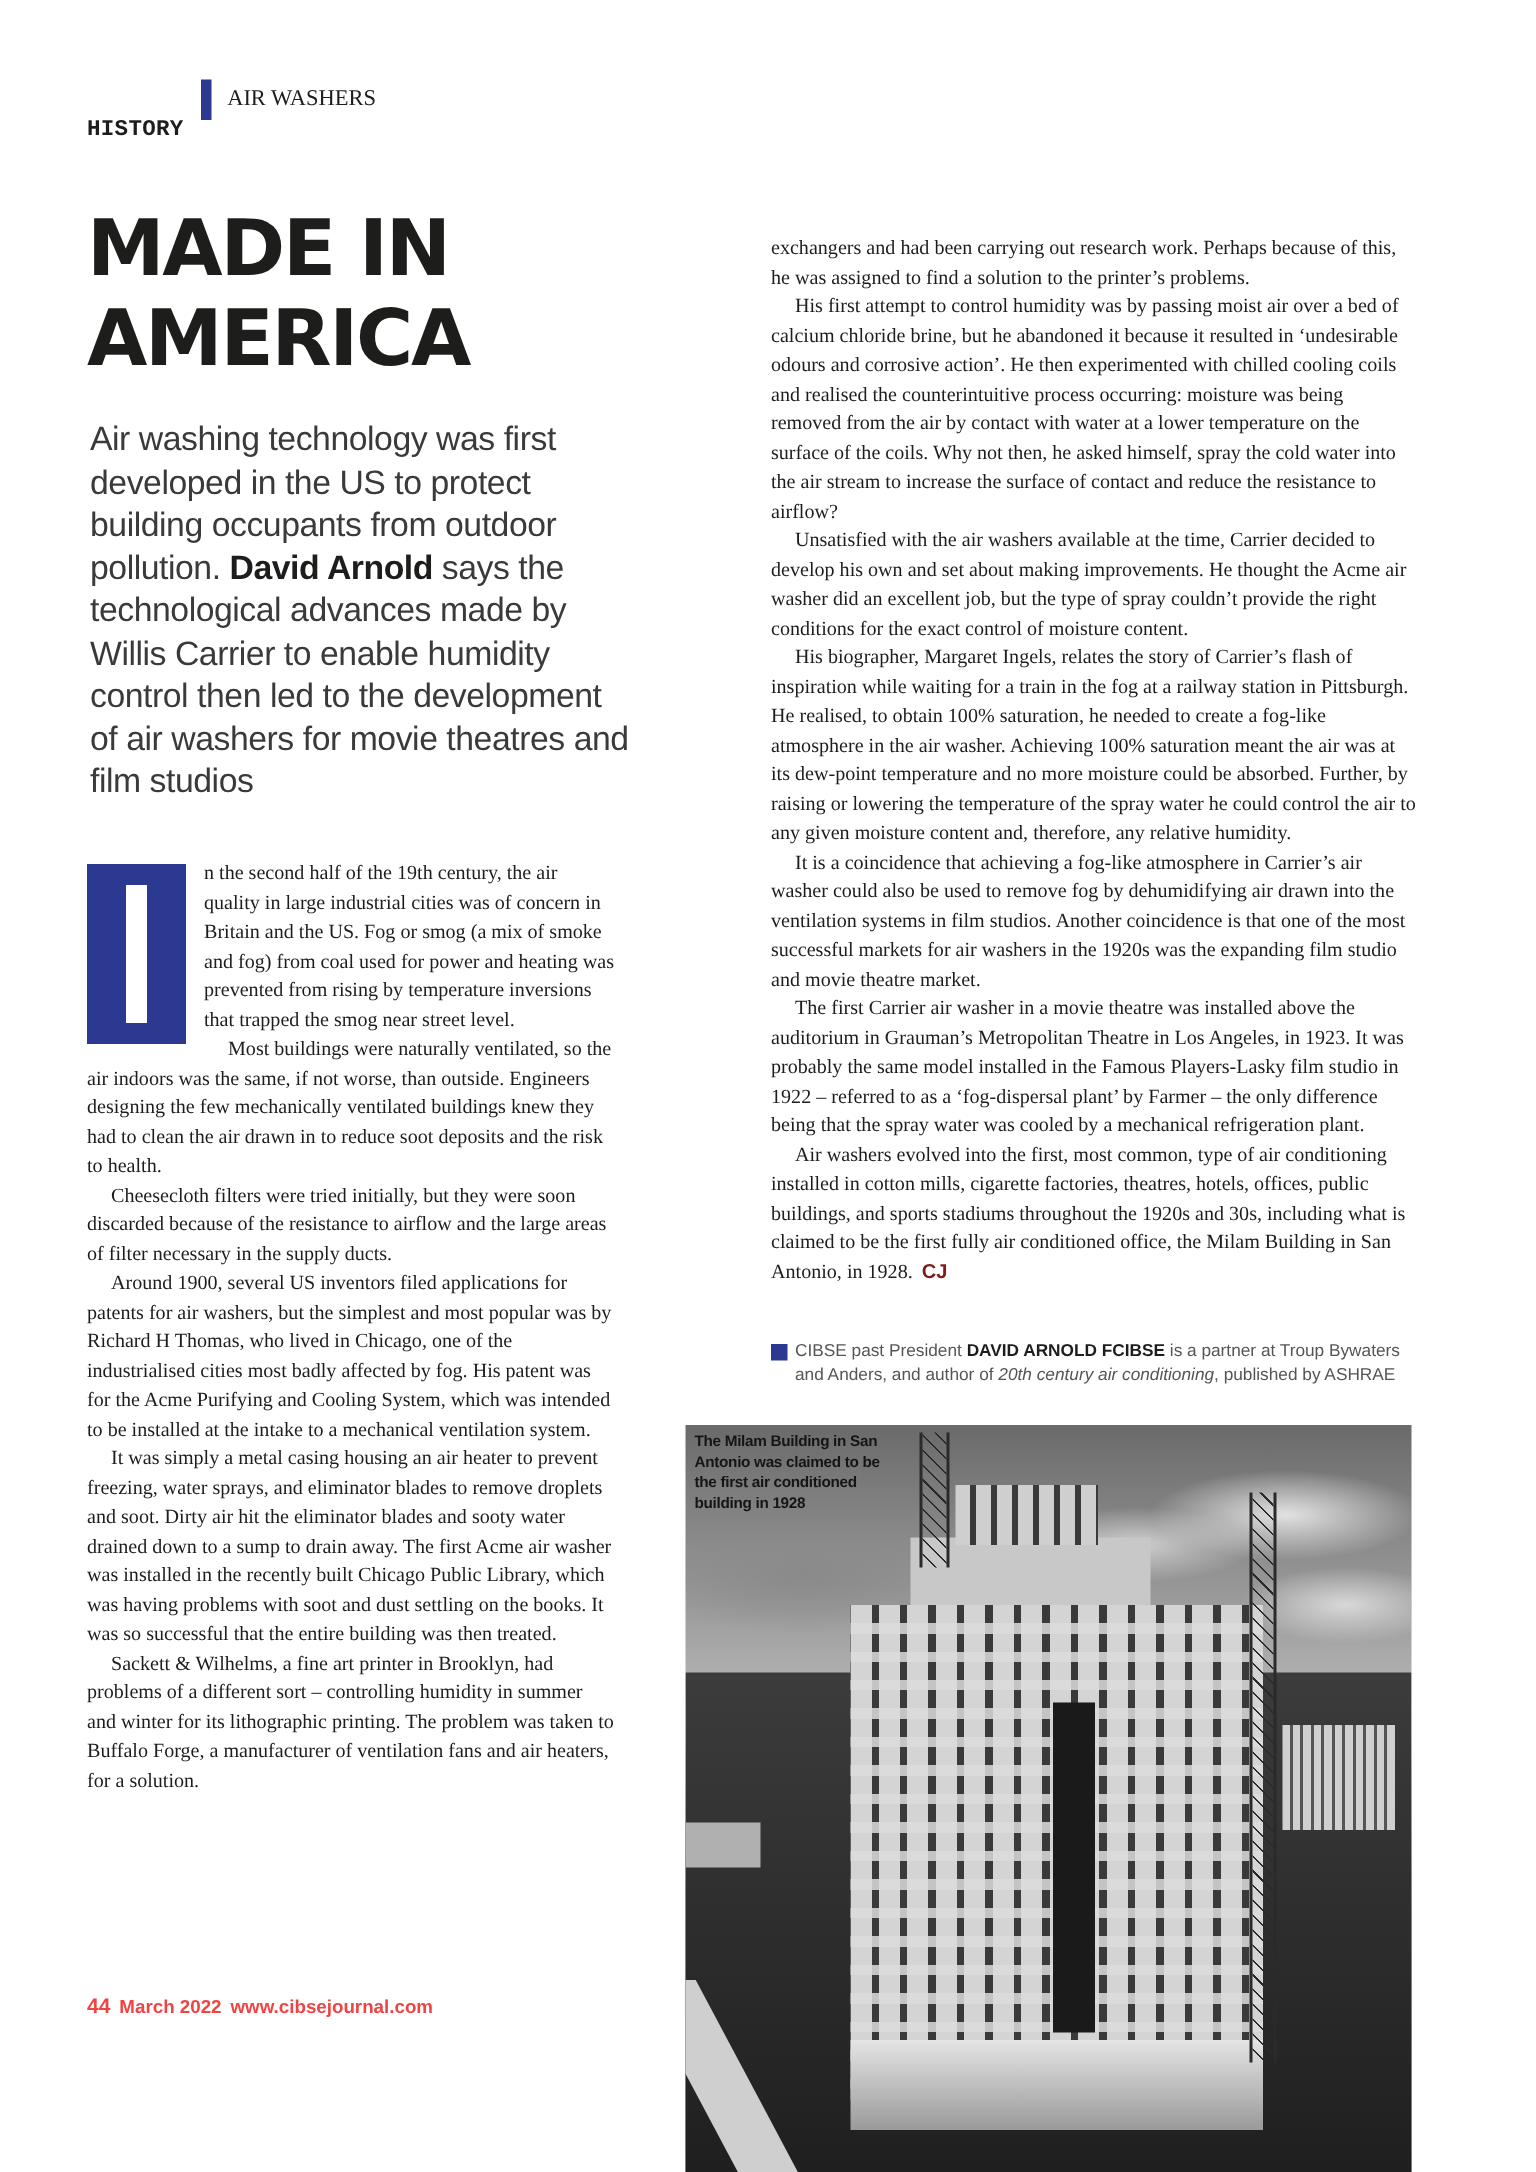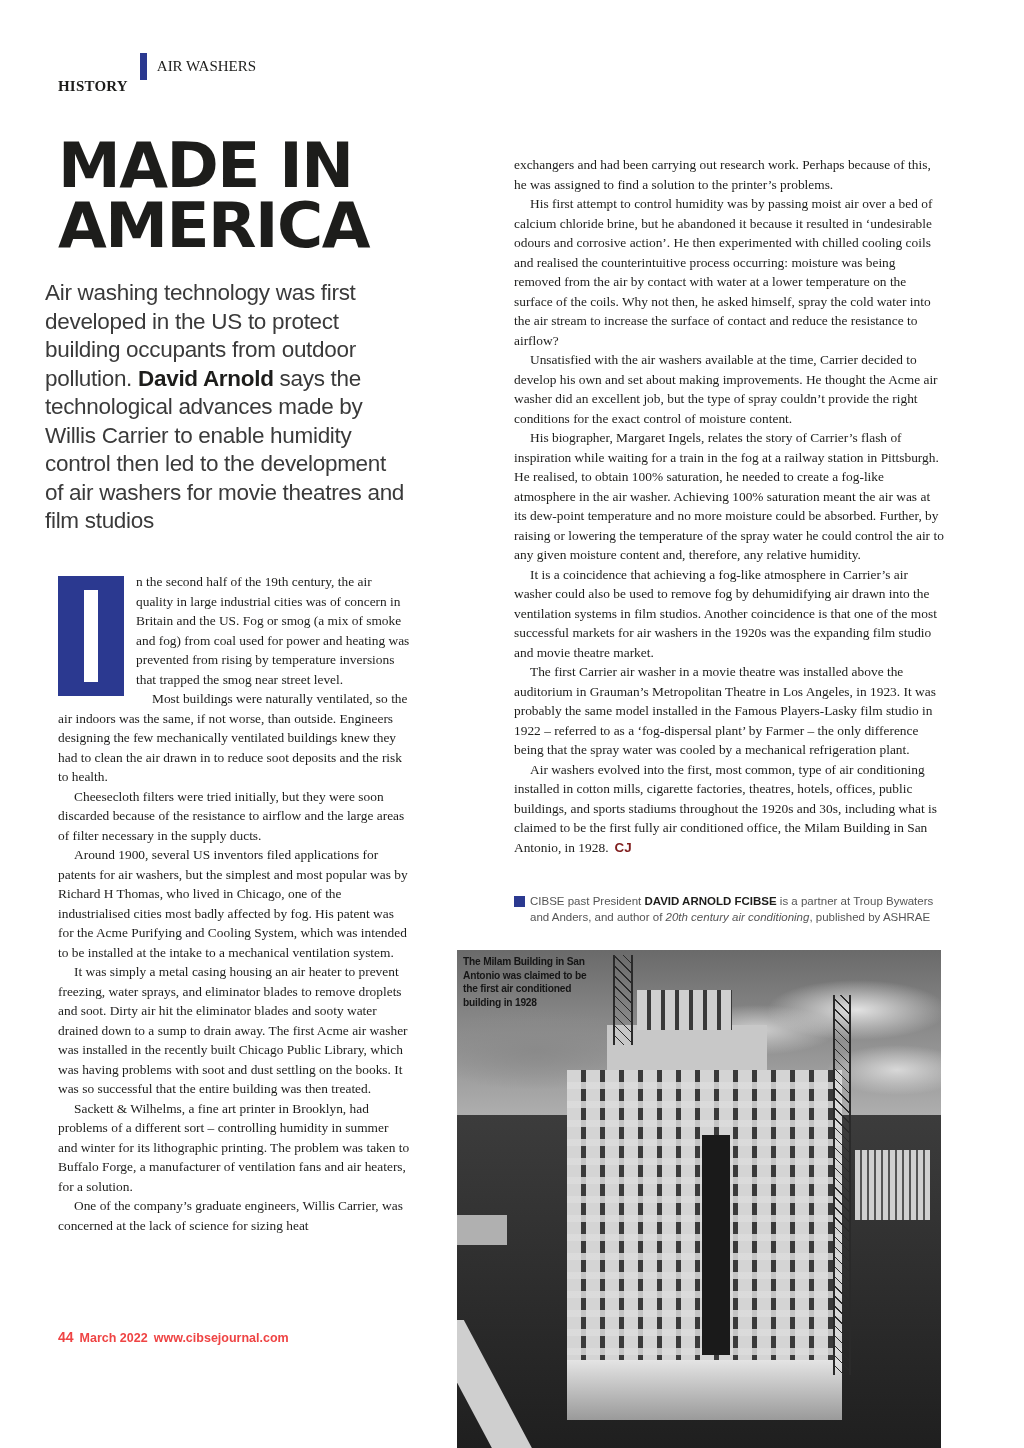--- a/index.html
+++ b/index.html
@@ -1,27 +1,27 @@
 <!DOCTYPE html>
 <html><head>
 <meta charset="utf-8">
 <style>
   * { margin: 0; padding: 0; box-sizing: border-box; }
   html, body { width: 1024px; height: 1448px; background: #ffffff; overflow: hidden; }
   body { position: relative; color: #1d1d1b; font-family: "Liberation Serif", serif; }
 
   .header { position: absolute; left: 58px; top: 54px; display: flex; align-items: center; height: 24px; }
-  .header .section { font-family: Liberation Serif, serif; font-weight: 700; font-size: 15px; letter-spacing: 0.2px; color: #1d1d1b; margin-top: 40px; }
+  .header .section { font-family: Liberation Mono, monospace; font-weight: 700; font-size: 15px; letter-spacing: 0.2px; color: #1d1d1b; margin-top: 40px; }
   .header .bar { width: 7px; height: 27px; background: #2b3990; margin: 0 10px 0 12px; }
   .header .topic { font-family: Liberation Serif, serif; font-size: 15px; color: #1d1d1b; }
 
-  .headline { position: absolute; left: 58px; top: 136px; width: 360px; font-family: "DejaVu Sans", sans-serif; font-weight: 700; font-size: 63px; line-height: 60px; letter-spacing: -1.5px; color: #1d1d1b; }
+  .headline { position: absolute; left: 58px; top: 136px; width: 360px; font-family: "DejaVu Sans", sans-serif; font-weight: 700; font-size: 52px; line-height: 60px; letter-spacing: -1.5px; color: #1d1d1b; }
   .headline span { display: block; }
 
-  .standfirst { position: absolute; left: 45px; top: 279px; width: 360px; font-family: "Liberation Sans", sans-serif; font-size: 22.5px; line-height: 28.5px; color: #3a3a3a; letter-spacing: -0.3px; }
+  .standfirst { position: absolute; left: 60px; top: 279px; width: 360px; font-family: "Liberation Sans", sans-serif; font-size: 22.5px; line-height: 28.5px; color: #3a3a3a; letter-spacing: -0.3px; }
   .standfirst b { color: #1d1d1b; font-weight: 700; }
 
   .col { position: absolute; font-size: 13.4px; line-height: 19.5px; color: #1d1d1b; text-align: left; }
   .col p { text-indent: 16px; }
   .col p.first { text-indent: 0; }
   .col-left { left: 58px; top: 572px; width: 352px; }
   .col-right { left: 514px; top: 155px; width: 430px; }
 
   .dropcap { float: left; width: 66px; height: 120px; background: #2b3990; margin: 4px 12px 0 0; position: relative; }
   .dropcap .glyph { position: absolute; left: 26px; top: 14px; width: 14px; height: 92px; background: #ffffff; }
@@ -77,21 +77,20 @@
   <p class="first">
     <span class="dropcap">
         <span class="glyph"></span>
       </span><span>n the second half of the 19th century, the air quality in large industrial cities was of concern in Britain and the US. Fog or smog (a mix of smoke and fog) from coal used for power and heating was prevented from rising by temperature inversions that trapped the smog near street level.</span>
   </p>
   <p>Most buildings were naturally ventilated, so the air indoors was the same, if not worse, than outside. Engineers designing the few mechanically ventilated buildings knew they had to clean the air drawn in to reduce soot deposits and the risk to health.</p>
   <p>Cheesecloth filters were tried initially, but they were soon discarded because of the resistance to airflow and the large areas of filter necessary in the supply ducts.</p>
   <p>Around 1900, several US inventors filed applications for patents for air washers, but the simplest and most popular was by Richard H Thomas, who lived in Chicago, one of the industrialised cities most badly affected by fog. His patent was for the Acme Purifying and Cooling System, which was intended to be installed at the intake to a mechanical ventilation system.</p>
   <p>It was simply a metal casing housing an air heater to prevent freezing, water sprays, and eliminator blades to remove droplets and soot. Dirty air hit the eliminator blades and sooty water drained down to a sump to drain away. The first Acme air washer was installed in the recently built Chicago Public Library, which was having problems with soot and dust settling on the books. It was so successful that the entire building was then treated.</p>
   <p>Sackett &amp; Wilhelms, a fine art printer in Brooklyn, had problems of a different sort – controlling humidity in summer and winter for its lithographic printing. The problem was taken to Buffalo Forge, a manufacturer of ventilation fans and air heaters, for a solution.</p>
-  <p>One of the company’s graduate engineers, Willis Carrier, was concerned at the lack of science for sizing heat</p>
 </div>
 
 <div class="col col-right">
   <p class="first">exchangers and had been carrying out research work. Perhaps because of this, he was assigned to find a solution to the printer’s problems.</p>
   <p>His first attempt to control humidity was by passing moist air over a bed of calcium chloride brine, but he abandoned it because it resulted in ‘undesirable odours and corrosive action’. He then experimented with chilled cooling coils and realised the counterintuitive process occurring: moisture was being removed from the air by contact with water at a lower temperature on the surface of the coils. Why not then, he asked himself, spray the cold water into the air stream to increase the surface of contact and reduce the resistance to airflow?</p>
   <p>Unsatisfied with the air washers available at the time, Carrier decided to develop his own and set about making improvements. He thought the Acme air washer did an excellent job, but the type of spray couldn’t provide the right conditions for the exact control of moisture content.</p>
   <p>His biographer, Margaret Ingels, relates the story of Carrier’s flash of inspiration while waiting for a train in the fog at a railway station in Pittsburgh. He realised, to obtain 100% saturation, he needed to create a fog-like atmosphere in the air washer. Achieving 100% saturation meant the air was at its dew-point temperature and no more moisture could be absorbed. Further, by raising or lowering the temperature of the spray water he could control the air to any given moisture content and, therefore, any relative humidity.</p>
   <p>It is a coincidence that achieving a fog-like atmosphere in Carrier’s air washer could also be used to remove fog by dehumidifying air drawn into the ventilation systems in film studios. Another coincidence is that one of the most successful markets for air washers in the 1920s was the expanding film studio and movie theatre market.</p>
   <p>The first Carrier air washer in a movie theatre was installed above the auditorium in Grauman’s Metropolitan Theatre in Los Angeles, in 1923. It was probably the same model installed in the Famous Players-Lasky film studio in 1922 – referred to as a ‘fog-dispersal plant’ by Farmer – the only difference being that the spray water was cooled by a mechanical refrigeration plant.</p>
   <p><span>Air washers evolved into the first, most common, type of air conditioning installed in cotton mills, cigarette factories, theatres, hotels, offices, public buildings, and sports stadiums throughout the 1920s and 30s, including what is claimed to be the first fully air conditioned office, the Milam Building in San Antonio, in 1928.</span><span class="cj">CJ</span></p>

